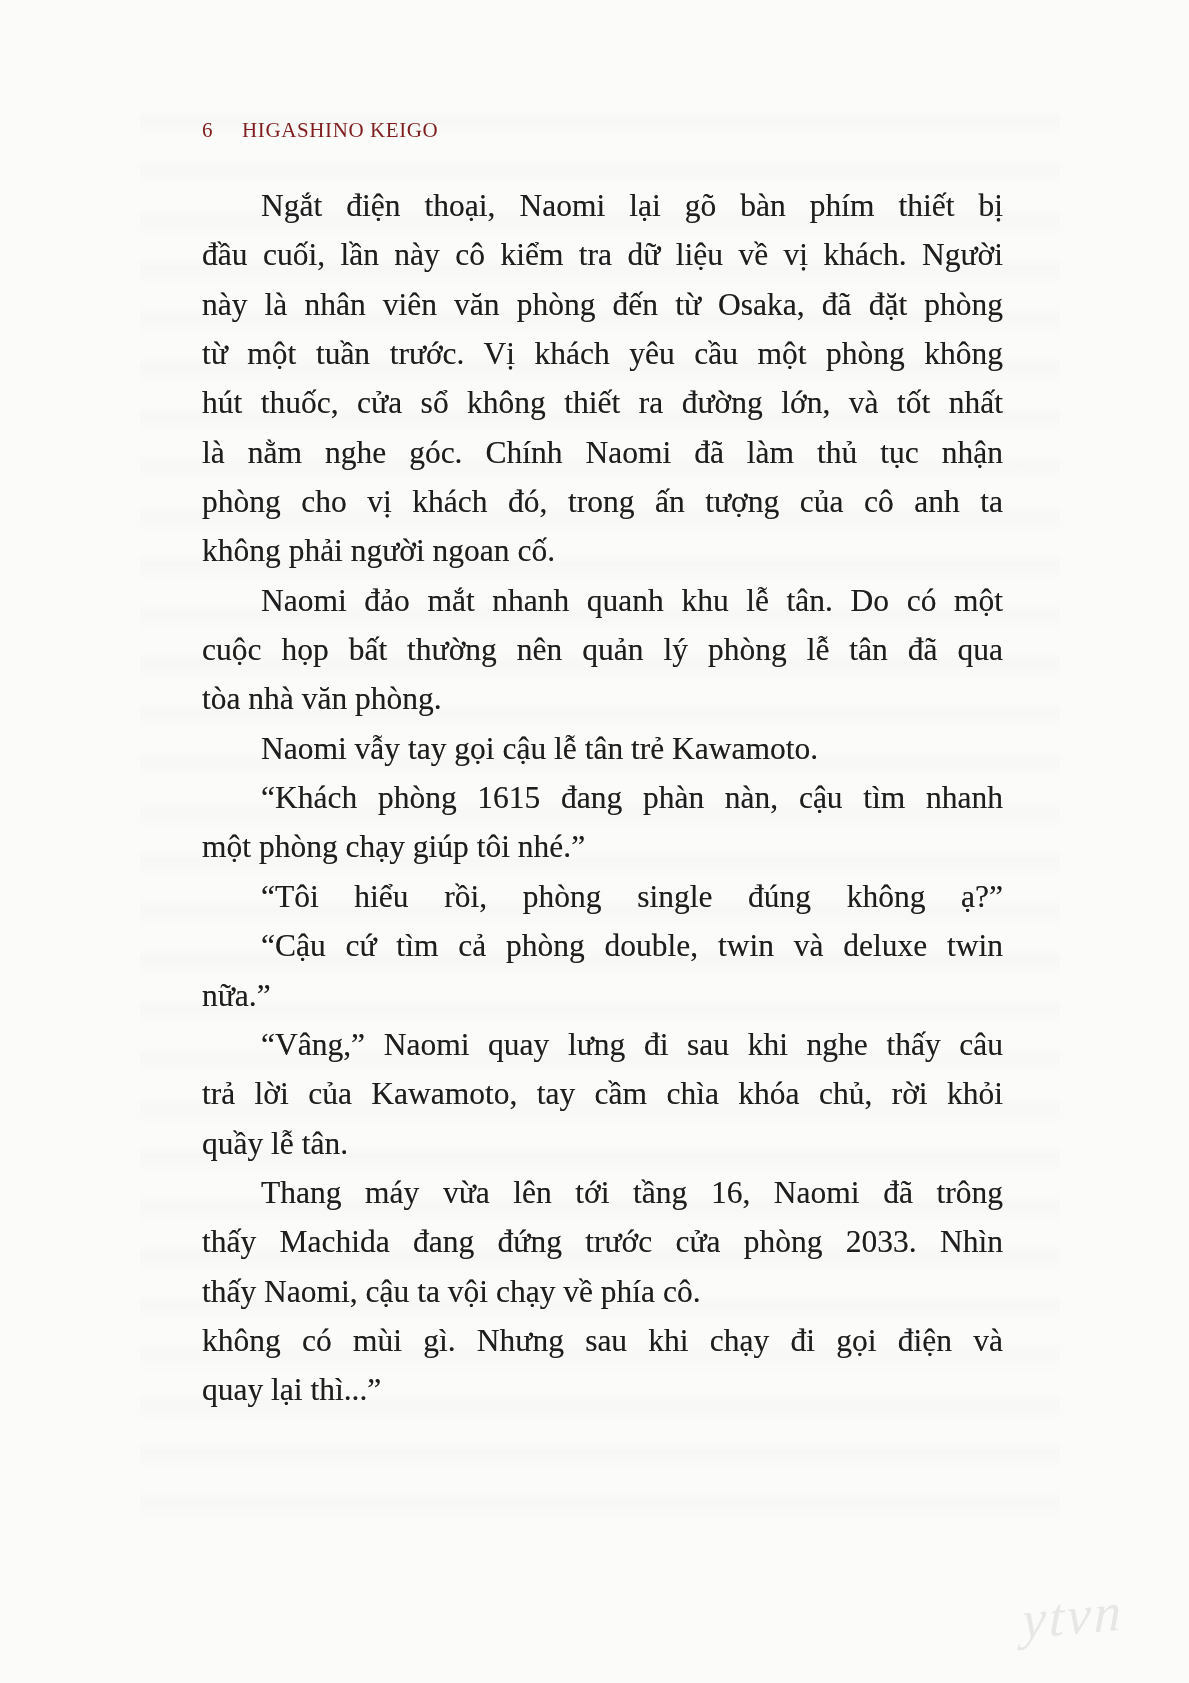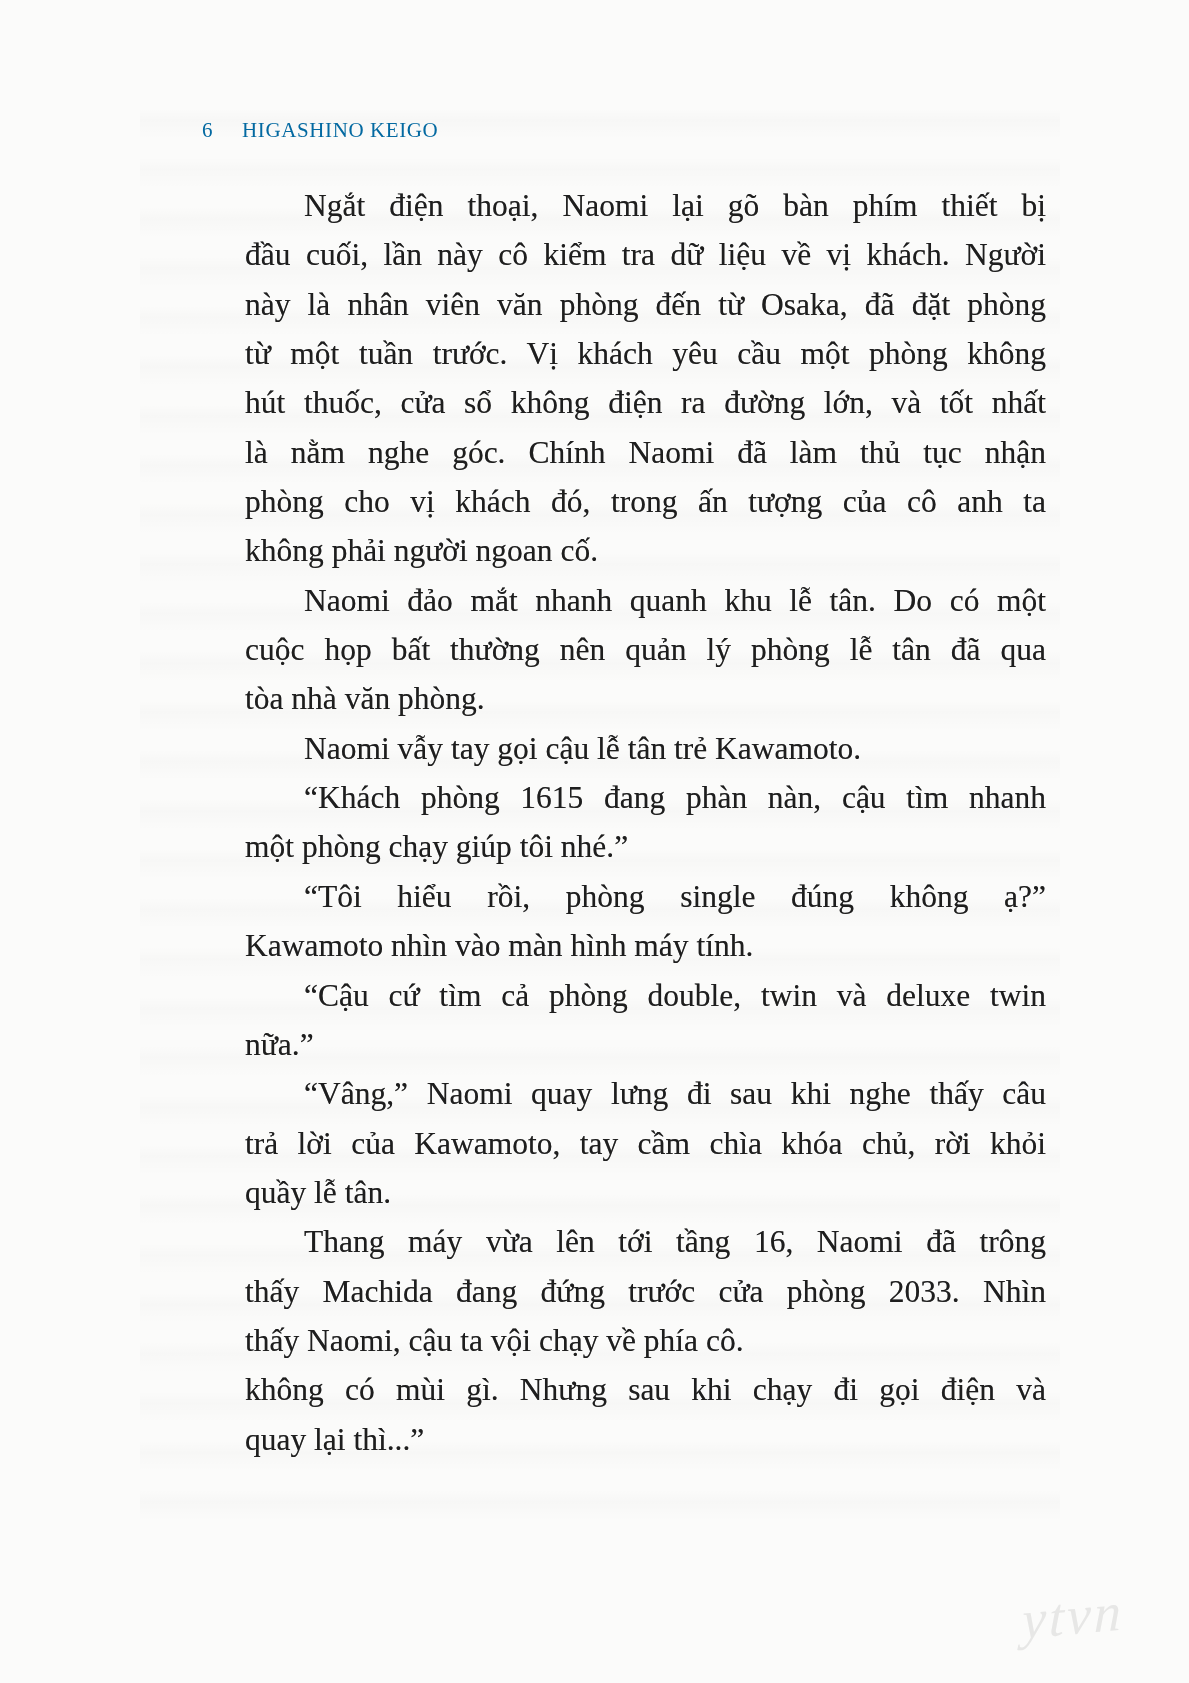--- a/index.html
+++ b/index.html
@@ -29,38 +29,37 @@
       rgba(0,0,0,0.000) 18px,
       rgba(0,0,0,0.016) 30px,
       rgba(0,0,0,0.000) 49.35px
     );
     pointer-events: none;
   }
   .running-header {
     position: absolute;
     left: 202px;
     top: 118px;
-    color: #0369a1;
+    color: #7f1d1d;
     font-size: 21px;
     line-height: 24px;
     letter-spacing: 0.6px;
     white-space: nowrap;
   }
   .running-header .pagenum {
     display: inline-block;
     margin-right: 29px;
   }
   .body-text {
     position: absolute;
     left: 202px;
     top: 181px;
     width: 801px;
     color: #1e1e1e;
     text-shadow: 0 0 0.5px rgba(40,40,40,0.55);
-    margin-left: 43px;
   }
   .ln {
     font-size: 31.5px;
     line-height: 49.35px;
     height: 49.35px;
     text-align: justify;
     text-align-last: justify;
     white-space: normal;
     overflow: visible;
   }
@@ -86,32 +85,31 @@
 
   <div class="running-header">
     <span class="pagenum">6</span><span class="author">HIGASHINO KEIGO</span>
   </div>
 
   <div class="body-text">
     <div class="ln i">Ngắt điện thoại, Naomi lại gõ bàn phím thiết bị</div>
     <div class="ln">đầu cuối, lần này cô kiểm tra dữ liệu về vị khách. Người</div>
     <div class="ln">này là nhân viên văn phòng đến từ Osaka, đã đặt phòng</div>
     <div class="ln">từ một tuần trước. Vị khách yêu cầu một phòng không</div>
-    <div class="ln">hút thuốc, cửa sổ không điện ra đường lớn, và tốt nhất</div>
+    <div class="ln">hút thuốc, cửa sổ không thiết ra đường lớn, và tốt nhất</div>
     <div class="ln">là nằm nghe góc. Chính Naomi đã làm thủ tục nhận</div>
     <div class="ln">phòng cho vị khách đó, trong ấn tượng của cô anh ta</div>
     <div class="ln e">không phải người ngoan cố.</div>
     <div class="ln i">Naomi đảo mắt nhanh quanh khu lễ tân. Do có một</div>
     <div class="ln">cuộc họp bất thường nên quản lý phòng lễ tân đã qua</div>
     <div class="ln e">tòa nhà văn phòng.</div>
     <div class="ln i e">Naomi vẫy tay gọi cậu lễ tân trẻ Kawamoto.</div>
     <div class="ln i">“Khách phòng 1615 đang phàn nàn, cậu tìm nhanh</div>
     <div class="ln e">một phòng chạy giúp tôi nhé.”</div>
     <div class="ln i">“Tôi hiểu rồi, phòng single đúng không ạ?”</div>
-    <div class="ln e">Kawamoto nhìn vào màn hình máy tính.</div>
     <div class="ln i">“Cậu cứ tìm cả phòng double, twin và deluxe twin</div>
     <div class="ln e">nữa.”</div>
     <div class="ln i">“Vâng,” Naomi quay lưng đi sau khi nghe thấy câu</div>
     <div class="ln">trả lời của Kawamoto, tay cầm chìa khóa chủ, rời khỏi</div>
     <div class="ln e">quầy lễ tân.</div>
     <div class="ln i">Thang máy vừa lên tới tầng 16, Naomi đã trông</div>
     <div class="ln">thấy Machida đang đứng trước cửa phòng 2033. Nhìn</div>
     <div class="ln e">thấy Naomi, cậu ta vội chạy về phía cô.</div>
     <div class="ln">không có mùi gì. Nhưng sau khi chạy đi gọi điện và</div>
     <div class="ln e">quay lại thì...”</div>

